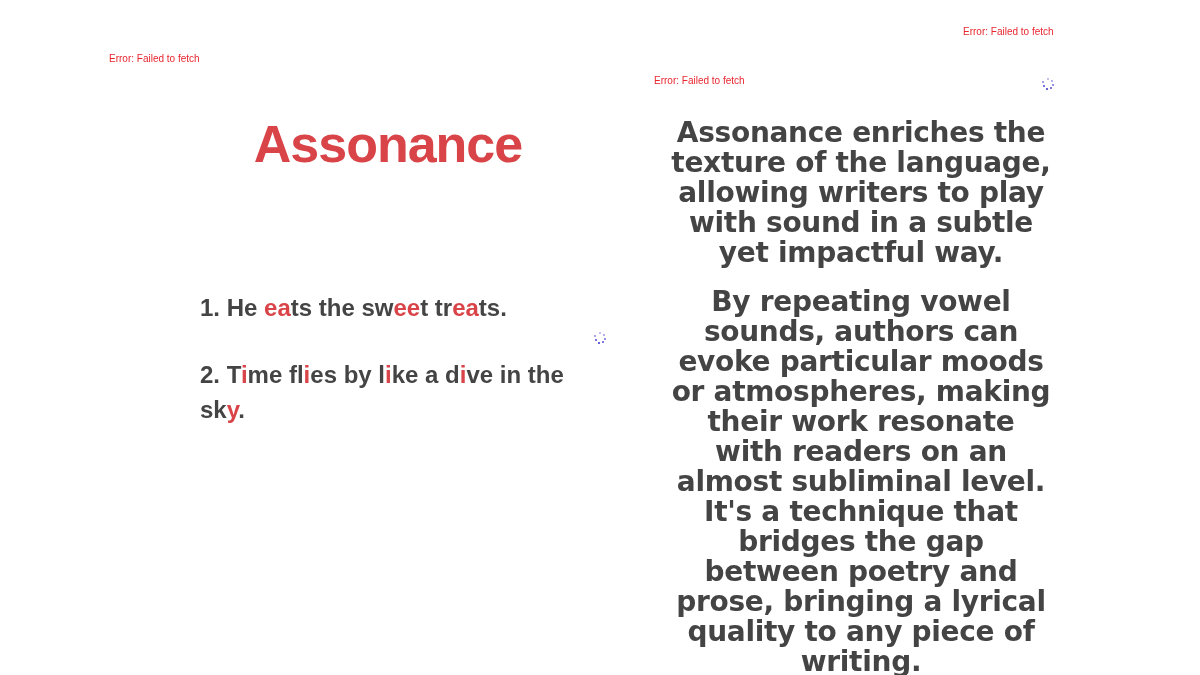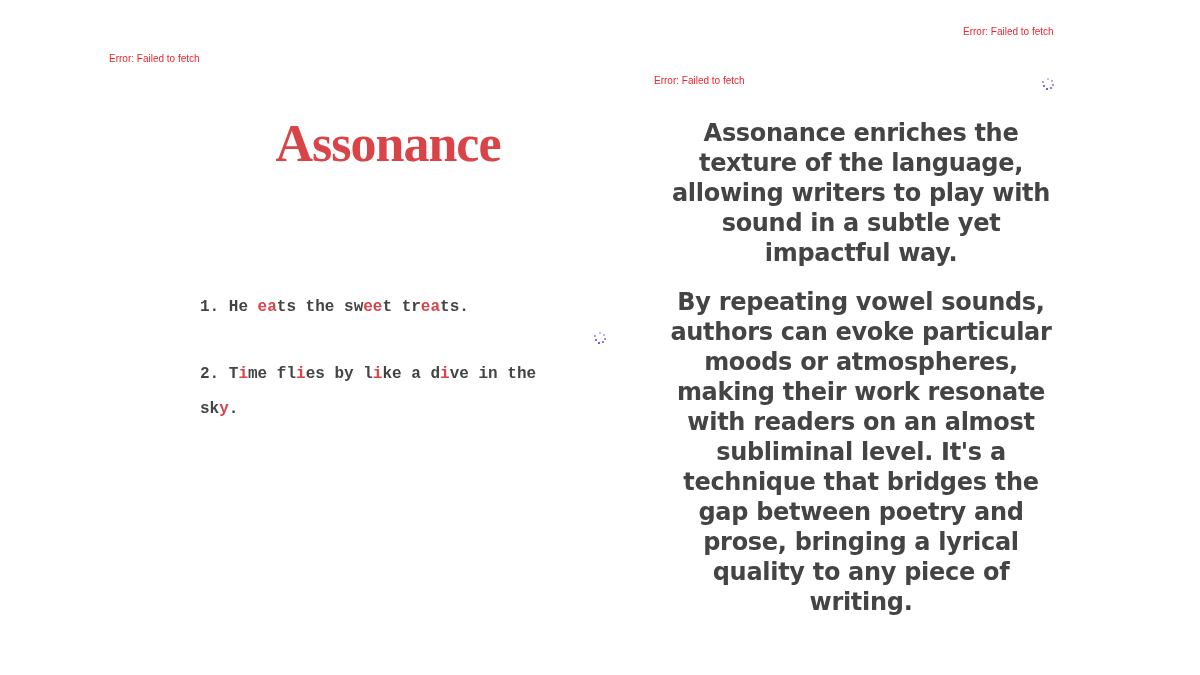--- a/index.html
+++ b/index.html
@@ -34,47 +34,47 @@
       height: 2px;
       border-radius: 1px;
       background: #3a2fd0;
     }
     .title {
       position: absolute;
       left: 200px;
       top: 108px;
       width: 376px;
       text-align: center;
-      font-family: Liberation Serif, serif;
+      font-family: Liberation Sans, sans-serif;
       font-weight: bold;
       font-size: 52px;
       letter-spacing: -1px;
       color: #d94448;
       line-height: 72px;
     }
     .example {
       position: absolute;
       left: 200px;
-      font-family: Liberation Mono, monospace;
+      font-family: Liberation Sans, sans-serif;
       font-weight: bold;
-      font-size: 16px;
+      font-size: 24px;
       line-height: 35px;
       color: #444444;
     }
     .example .hl { color: #d94448; }
     .ex1 { top: 290px; width: 420px; white-space: nowrap; }
     .ex2 { top: 357px; width: 370px; }
     .para {
       position: absolute;
       left: 670px;
       width: 382px;
       text-align: center;
       font-family: "DejaVu Sans", sans-serif;
       font-weight: bold;
-      font-size: 24px;
+      font-size: 28px;
       line-height: 30px;
       color: #444444;
       letter-spacing: -0.3px;
     }
     .p1 { top: 118px; }
     .p2 { top: 287px; }
   </style>
 </head>
 <body>
 

